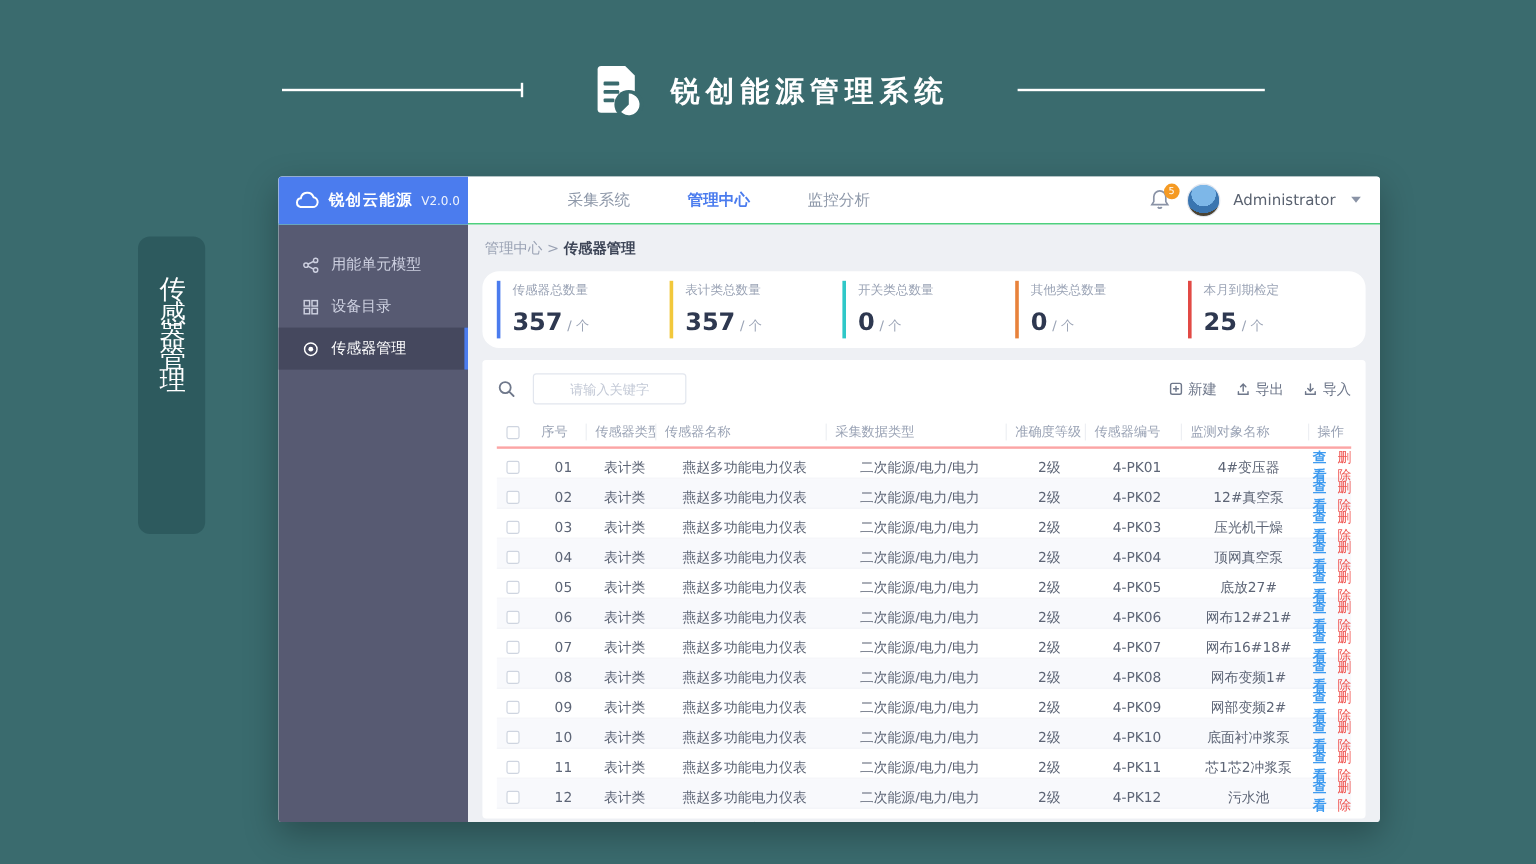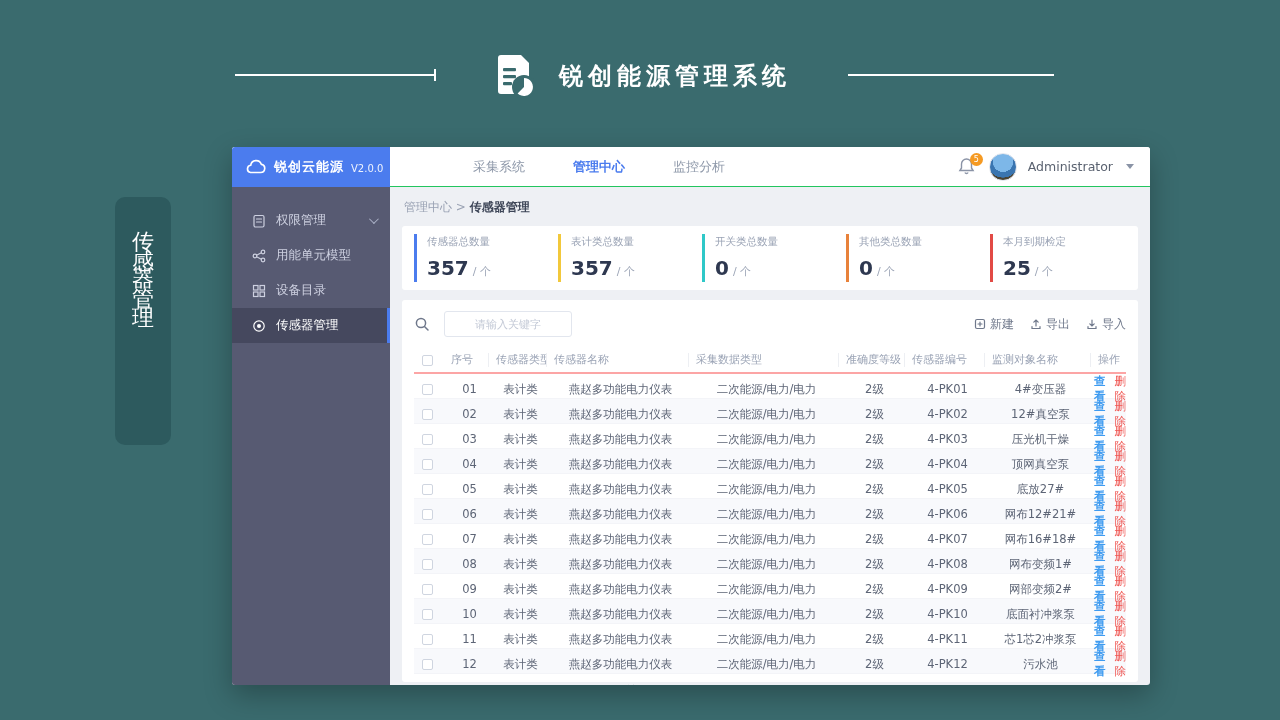--- a/index.html
+++ b/index.html
@@ -58,21 +58,21 @@
   .menu-item svg { flex:none; }
   .menu-item.active { background:#45485E; color:#fff; border-right:3px solid #4B7CEE; }
   .chev { margin-left:auto; margin-right:14px; width:7px; height:7px;
     border-right:1.5px solid #aab0c6; border-bottom:1.5px solid #aab0c6; transform:rotate(45deg) translateY(-2px); }
 
   
   .content { position:absolute; left:158px; top:40px; right:0; bottom:0; padding:10px 12px 8px; }
   .breadcrumb { font-size:12px; color:#99a1b3; margin:2px 0 10px 2px; }
   .breadcrumb b { color:#3d4557; font-weight:bold; }
 
-  .stats { background:#fff; border-radius:3px; height:64px; display:flex; padding:8px 4px 8px 12px; }
+  .stats { background:#fff; border-radius:14px; height:64px; display:flex; padding:8px 4px 8px 12px; }
   .stat { flex:1; border-left:3px solid #4B7CEE; padding-left:10px; margin-right:8px; }
   .stat-label { font-size:10.5px; color:#9aa3b5; margin-top:1px; }
   .stat-value { font-size:20px; font-weight:bold; color:#2e3850; margin-top:7px; }
   .stat-value .unit { font-size:11px; font-weight:normal; color:#9aa3b5; margin-left:4px; }
 
   .panel { background:#fff; border-radius:3px; margin-top:10px; height:382px; padding:10px 12px 0; position:relative; }
 
   .search-row { display:flex; align-items:center; height:28px; }
   .search-input { margin-left:14px; width:128px; height:26px; border:1px solid #e2e6ee; border-radius:3px;
     font-size:11px; color:#7d8597; text-align:center; outline:none; font-family:inherit; }
@@ -142,28 +142,20 @@
       </div>
       <div class="avatar"></div>
       <span class="user-name">Administrator</span>
       <span class="caret-down"></span>
     </div>
   </div>
 
   <div class="sidebar">
     <div class="menu-item">
       <svg width="14" height="14" viewBox="0 0 14 14">
-        <rect x="2" y="1.5" width="10" height="11.5" rx="1.5" fill="none" stroke="#cdd0e0" stroke-width="1.2"></rect>
-        <path d="M4.5 5h5M4.5 8h5" stroke="#cdd0e0" stroke-width="1.2" stroke-linecap="round"></path>
-      </svg>
-      <span>权限管理</span>
-      <i class="chev"></i>
-    </div>
-    <div class="menu-item">
-      <svg width="14" height="14" viewBox="0 0 14 14">
         <circle cx="3" cy="7" r="1.8" fill="none" stroke="#cdd0e0" stroke-width="1.2"></circle>
         <circle cx="11" cy="3" r="1.8" fill="none" stroke="#cdd0e0" stroke-width="1.2"></circle>
         <circle cx="11" cy="11" r="1.8" fill="none" stroke="#cdd0e0" stroke-width="1.2"></circle>
         <path d="M4.6 6.2 9.3 3.8M4.6 7.8 9.3 10.2" stroke="#cdd0e0" stroke-width="1.2"></path>
       </svg>
       <span>用能单元模型</span>
     </div>
     <div class="menu-item">
       <svg width="14" height="14" viewBox="0 0 14 14">
         <rect x="1.5" y="1.5" width="4.5" height="4.5" fill="none" stroke="#cdd0e0" stroke-width="1.2"></rect>

